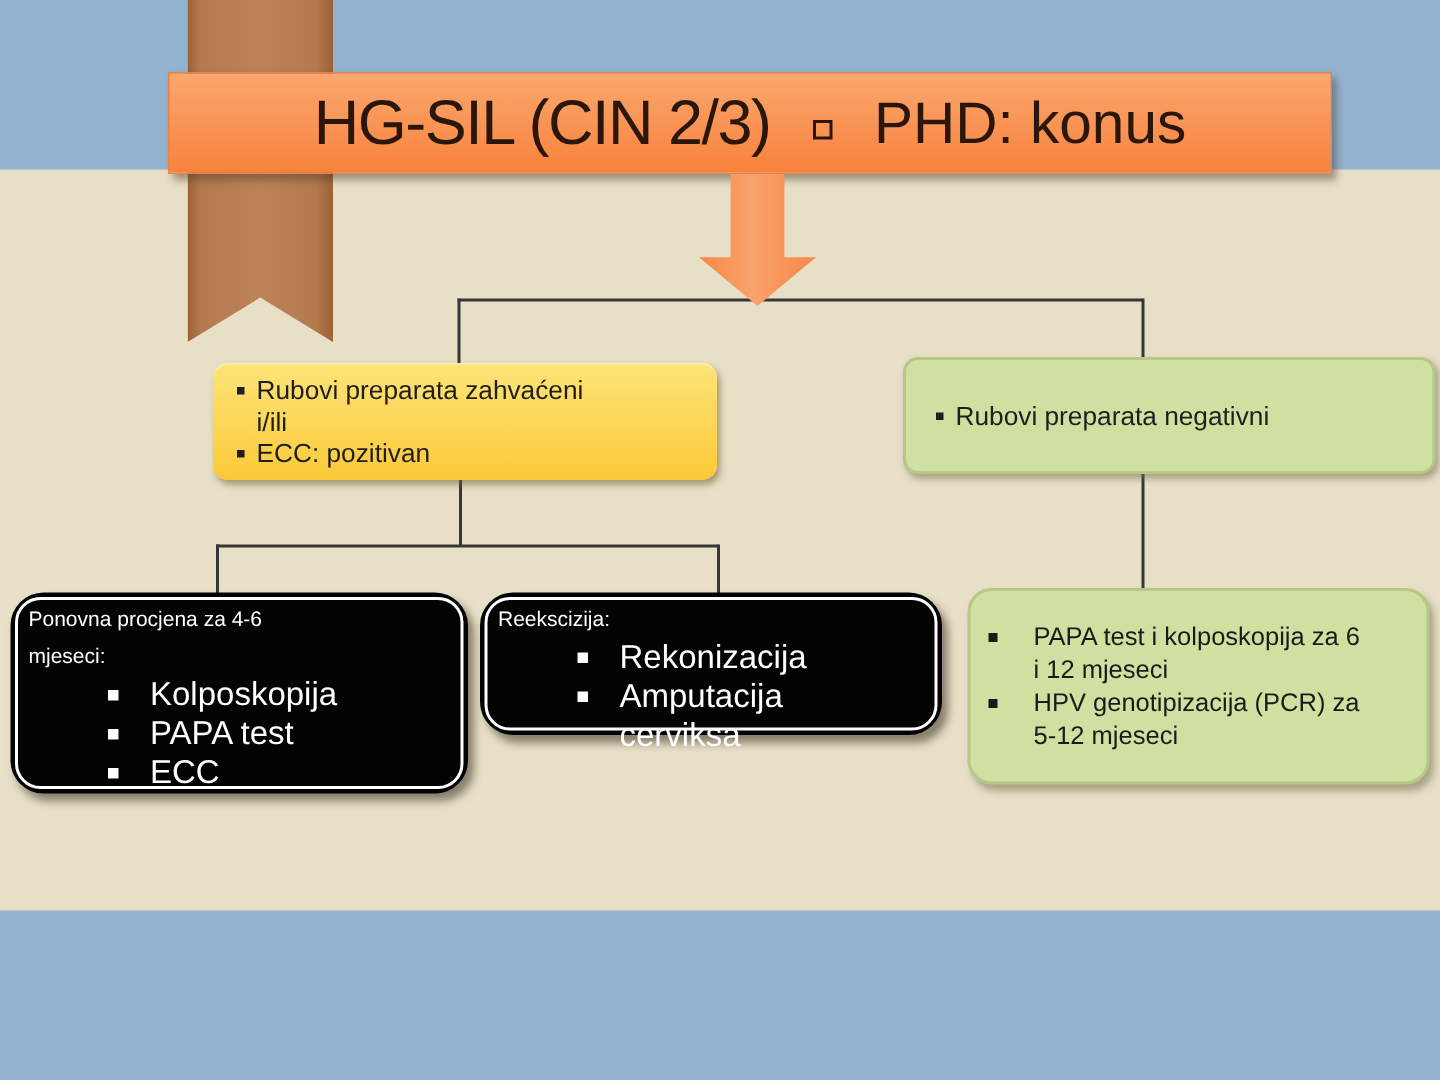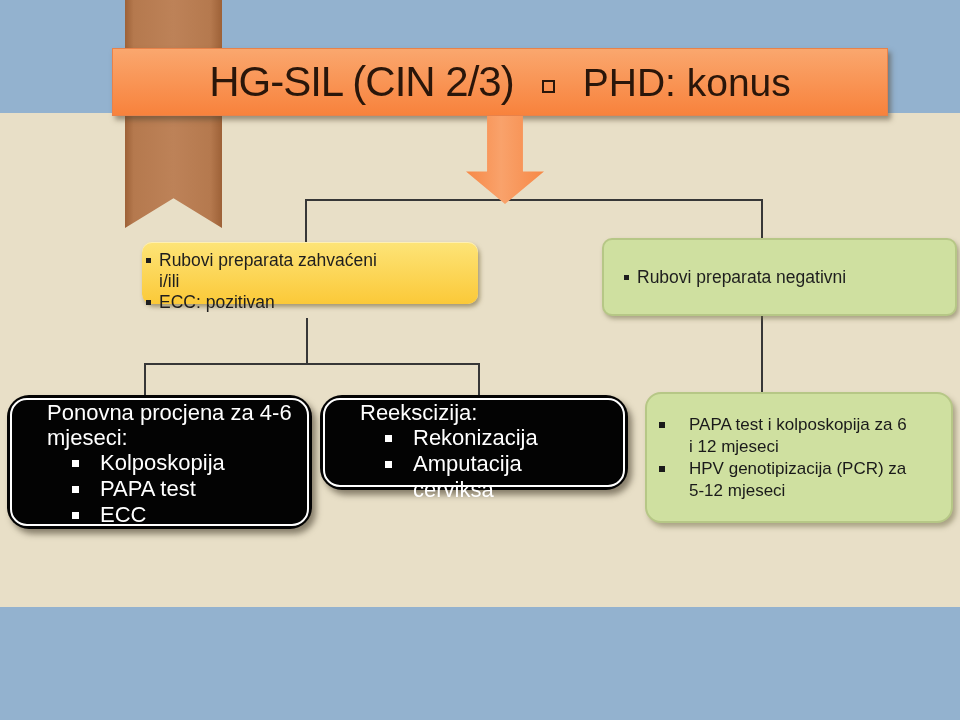--- a/index.html
+++ b/index.html
@@ -35,24 +35,24 @@
     background:linear-gradient(90deg,#f6independ 0,#f78e4f 0); 
     background:linear-gradient(90deg,#f78947 0%,#f9a26b 45%,#f78947 100%);
     clip-path:polygon(27% 0,73% 0,73% 63%,100% 63%,50% 100%,0 63%,27% 63%);
   }
 
   .conn{ position:absolute; background:#373737; z-index:0; }
 
   .box{ position:absolute; z-index:1; }
 
   .box-yellow{
-    left:142px; top:242px; width:336px; height:62px; border-radius:10px;
+    left:142px; top:242px; width:336px; height:78px; border-radius:10px;
     background:linear-gradient(#fde478,#fbc938);
     box-shadow:2px 3px 4px rgba(110,95,50,0.55), inset 0 1px 0 rgba(255,255,255,0.45);
-    padding:8px 10px 0 4px;
+    padding:8px 10px 0 16px;
   }
   .box-yellow li, .box-green-top li{
     display:flex; list-style:none; font-size:17.5px; line-height:21px; color:#1e1e1e;
   }
   .blt-dark{ flex:none; width:5px; height:5px; background:#1e1e1e; margin:8px 8px 0 0; }
   .pre{ white-space:pre-line; }
 
   .box-green-top{
     left:602px; top:238px; width:355px; height:78px; border-radius:10px;
     background:#cfe0a0; border:2px solid #b6c786;
@@ -64,21 +64,21 @@
     background:#030303; border-radius:22px; color:#fff;
     box-shadow:4px 5px 6px rgba(70,62,45,0.6);
     padding:5px 12px 0 12px;
   }
   .box-black::before{
     content:""; position:absolute; inset:3px; border:2px solid #fff;
     border-radius:17px; pointer-events:none;
   }
   .box-black-left{ left:7px; top:395px; width:305px; height:134px; }
   .box-black-right{ left:320px; top:395px; width:308px; height:95px; }
-  .bb-title{ font-size:22px; line-height:25px; white-space:pre-line;margin-left:28px; }
+  .bb-title{ font-size:14px; line-height:25px; white-space:pre-line; }
   .box-black ul{ list-style:none; padding-left:53px; }
   .box-black li{ display:flex; font-size:22px; line-height:26px; }
   .blt-white{ flex:none; width:7px; height:7px; background:#fff; margin:10px 21px 0 0; }
 
   .box-green-bottom{
     left:645px; top:392px; width:308px; height:131px; border-radius:16px;
     background:#cfe0a0; border:2px solid #b6c786;
     box-shadow:3px 4px 5px rgba(110,105,70,0.5);
     padding:20px 10px 17px 12px;
   }

